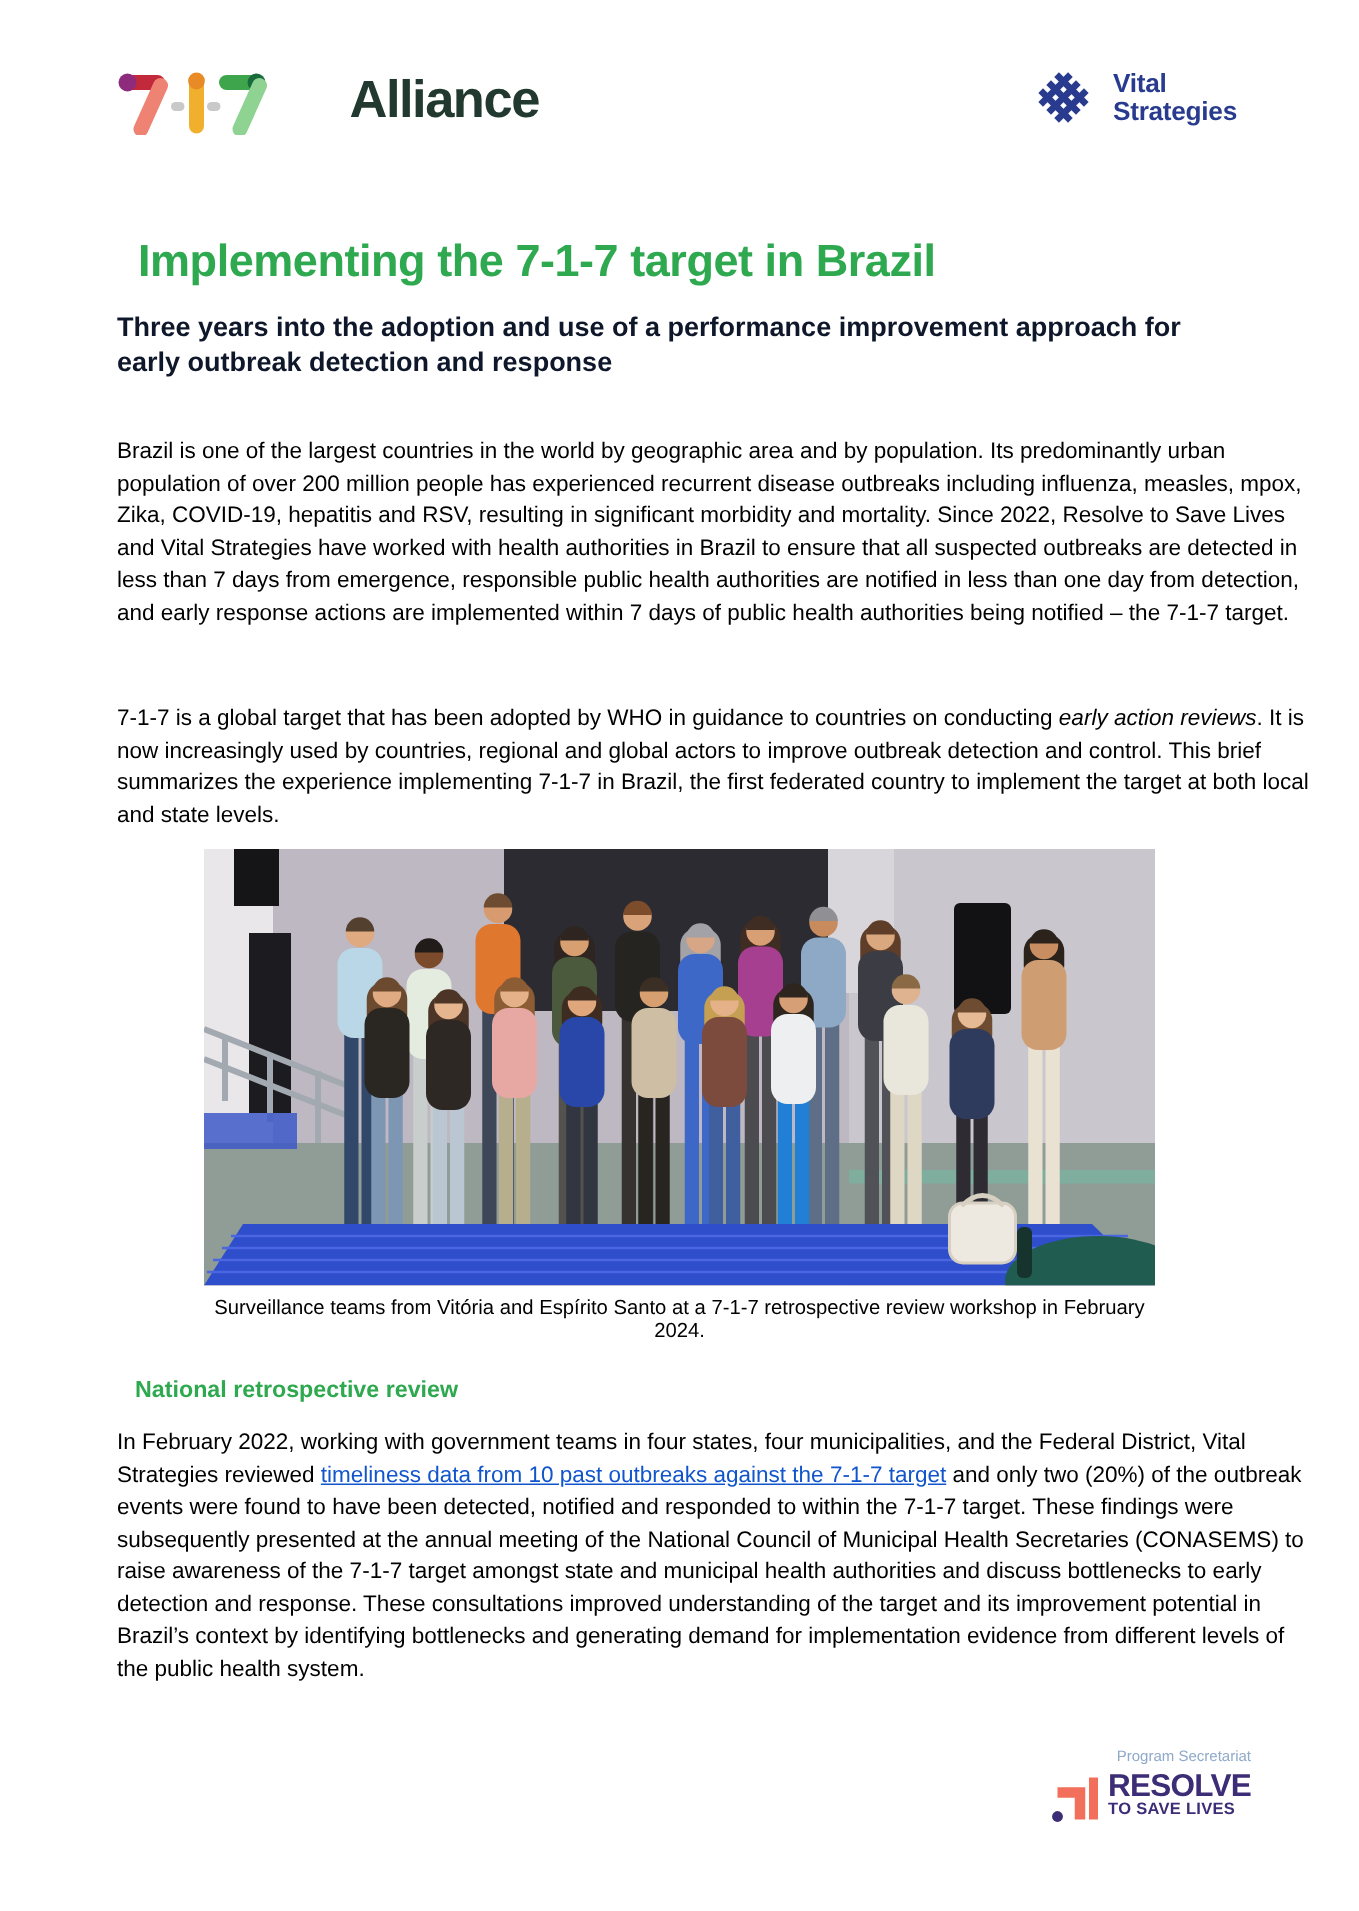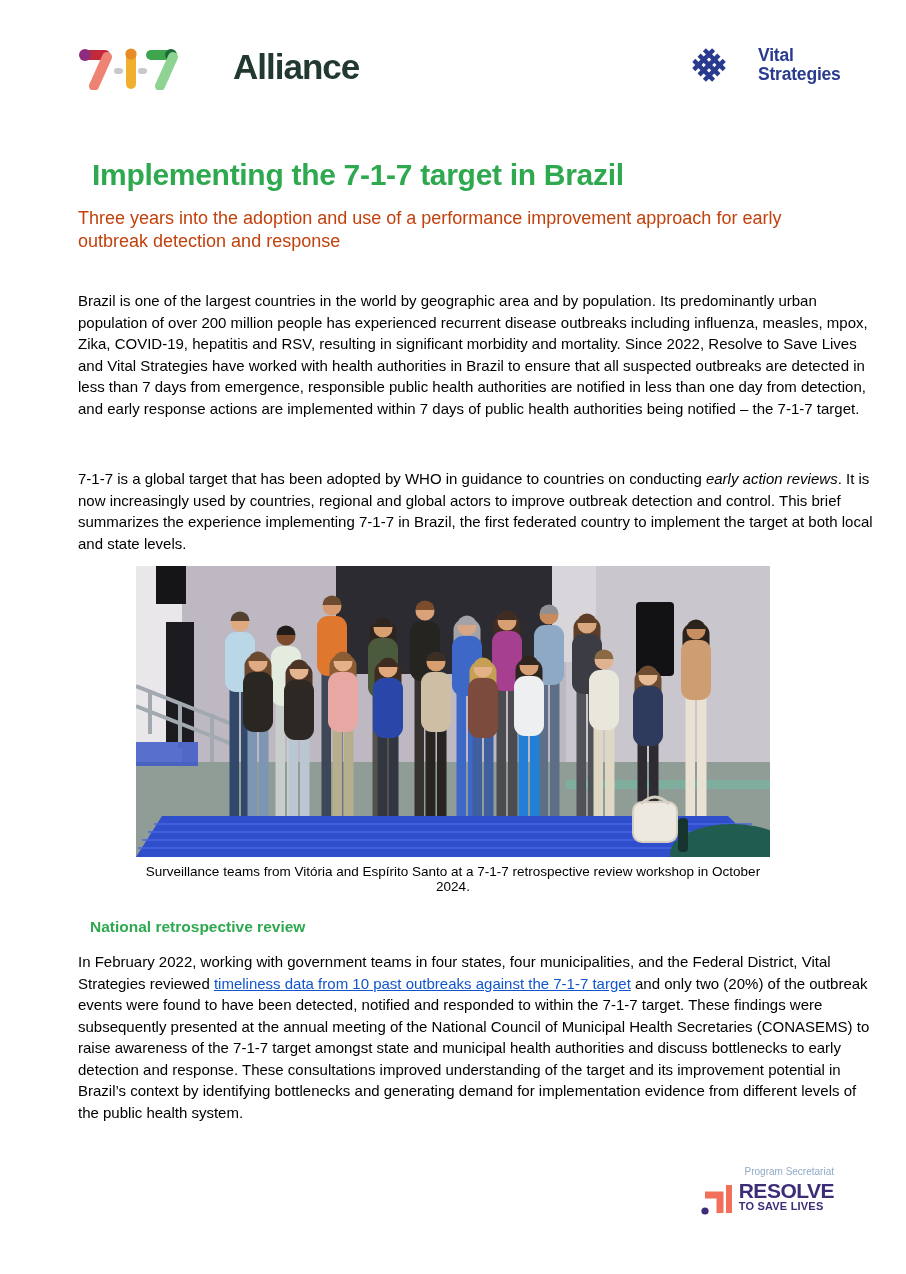--- a/index.html
+++ b/index.html
@@ -3,25 +3,25 @@
 <meta charset="utf-8">
 <style>
   html,body{margin:0;padding:0;background:#ffffff;}
   .page{
     position:relative;width:906px;height:1274px;background:#fff;
     font-family:"Liberation Sans",sans-serif;color:#000;overflow:hidden;
   }
   
   .alliance-logo{position:absolute;left:76px;top:44px;display:flex;align-items:flex-start;gap:44px;}
   .alliance-text{font-weight:bold;font-size:35px;letter-spacing:-1px;color:#21392f;line-height:46px;margin-left:1px;}
-  .vital-logo{position:absolute;left:686px;top:42px;display:flex;align-items:center;gap:26px;}
+  .vital-logo{position:absolute;left:686px;top:42px;display:flex;align-items:center;gap:10px;}
   .vital-text{font-weight:bold;font-size:17.5px;line-height:19px;color:#293b8e;letter-spacing:-0.2px;}
   
   .doc-title{position:absolute;left:92px;top:158px;font-size:30px;font-weight:bold;color:#2ea94f;letter-spacing:-0.3px;}
-  .doc-subtitle{position:absolute;left:78px;top:207px;width:712px;font-size:18px;font-weight:normal;color:#c2410c;line-height:22.5px;}
+  .doc-subtitle{position:absolute;left:78px;top:207px;width:712px;font-size:18px;font-weight:bold;color:#0f172a;line-height:22.5px;}
   .section-heading{position:absolute;left:78px;top:918px;font-size:15.5px;font-weight:bold;color:#2ea94f;margin-left:12px;}
   
   .body-par{position:absolute;left:78px;width:797px;font-size:15px;line-height:21.5px;color:#000;}
   #p1{top:290px;}
   #p2{top:468px;}
   #p3{top:951px;}
   .italic{font-style:italic;}
   .link{color:#1155cc;text-decoration:underline;cursor:pointer;}
   
   .photo-wrap{position:absolute;left:136px;top:566px;width:634px;height:291px;background:#bfbac3;overflow:hidden;}
@@ -284,21 +284,21 @@
           <line x1="2" y1="282" x2="632" y2="282"></line>
         </g>
       </g>
 
       <rect x="497" y="236" width="44" height="40" rx="9" fill="#eee9e0" stroke="#d6cfc2" stroke-width="2"></rect>
       <path d="M505 238 Q519 224 533 238" stroke="#d6cfc2" stroke-width="3" fill="none"></path>
       <ellipse cx="596" cy="288" rx="62" ry="30" fill="#215c50"></ellipse>
       <rect x="542" y="252" width="10" height="34" rx="4" fill="#17332d"></rect>
     </svg>
   </div>
-  <div class="photo-caption">Surveillance teams from Vitória and Espírito Santo at a 7-1-7 retrospective review workshop in October 2024.</div>
+  <div class="photo-caption">Surveillance teams from Vitória and Espírito Santo at a 7-1-7 retrospective review workshop in February 2024.</div>
 
   <div class="section-heading">National retrospective review</div>
   <div class="body-par" id="p3"><span>In February 2022, working with government teams in four states, four municipalities, and the Federal District, Vital Strategies reviewed </span><a class="link" href="#">timeliness data from 10 past outbreaks against the 7-1-7 target</a><span> and only two (20%) of the outbreak events were found to have been detected, notified and responded to within the 7-1-7 target. These findings were subsequently presented at the annual meeting of the National Council of Municipal Health Secretaries (CONASEMS) to raise awareness of the 7-1-7 target amongst state and municipal health authorities and discuss bottlenecks to early detection and response. These consultations improved understanding of the target and its improvement potential in Brazil’s context by identifying bottlenecks and generating demand for implementation evidence from different levels of the public health system.</span></div>
 
   <div class="program-label">Program Secretariat</div>
   <div class="rsl-logo">
     <svg width="32" height="34" viewBox="0 0 32 34">
       <path d="M5 13 L20 13 L20 31" stroke="#f2705b" stroke-width="7" fill="none"></path>
       <line x1="29" y1="3" x2="29" y2="31" stroke="#f2705b" stroke-width="6"></line>
       <circle cx="5" cy="29" r="3.6" fill="#3d2c76"></circle>

